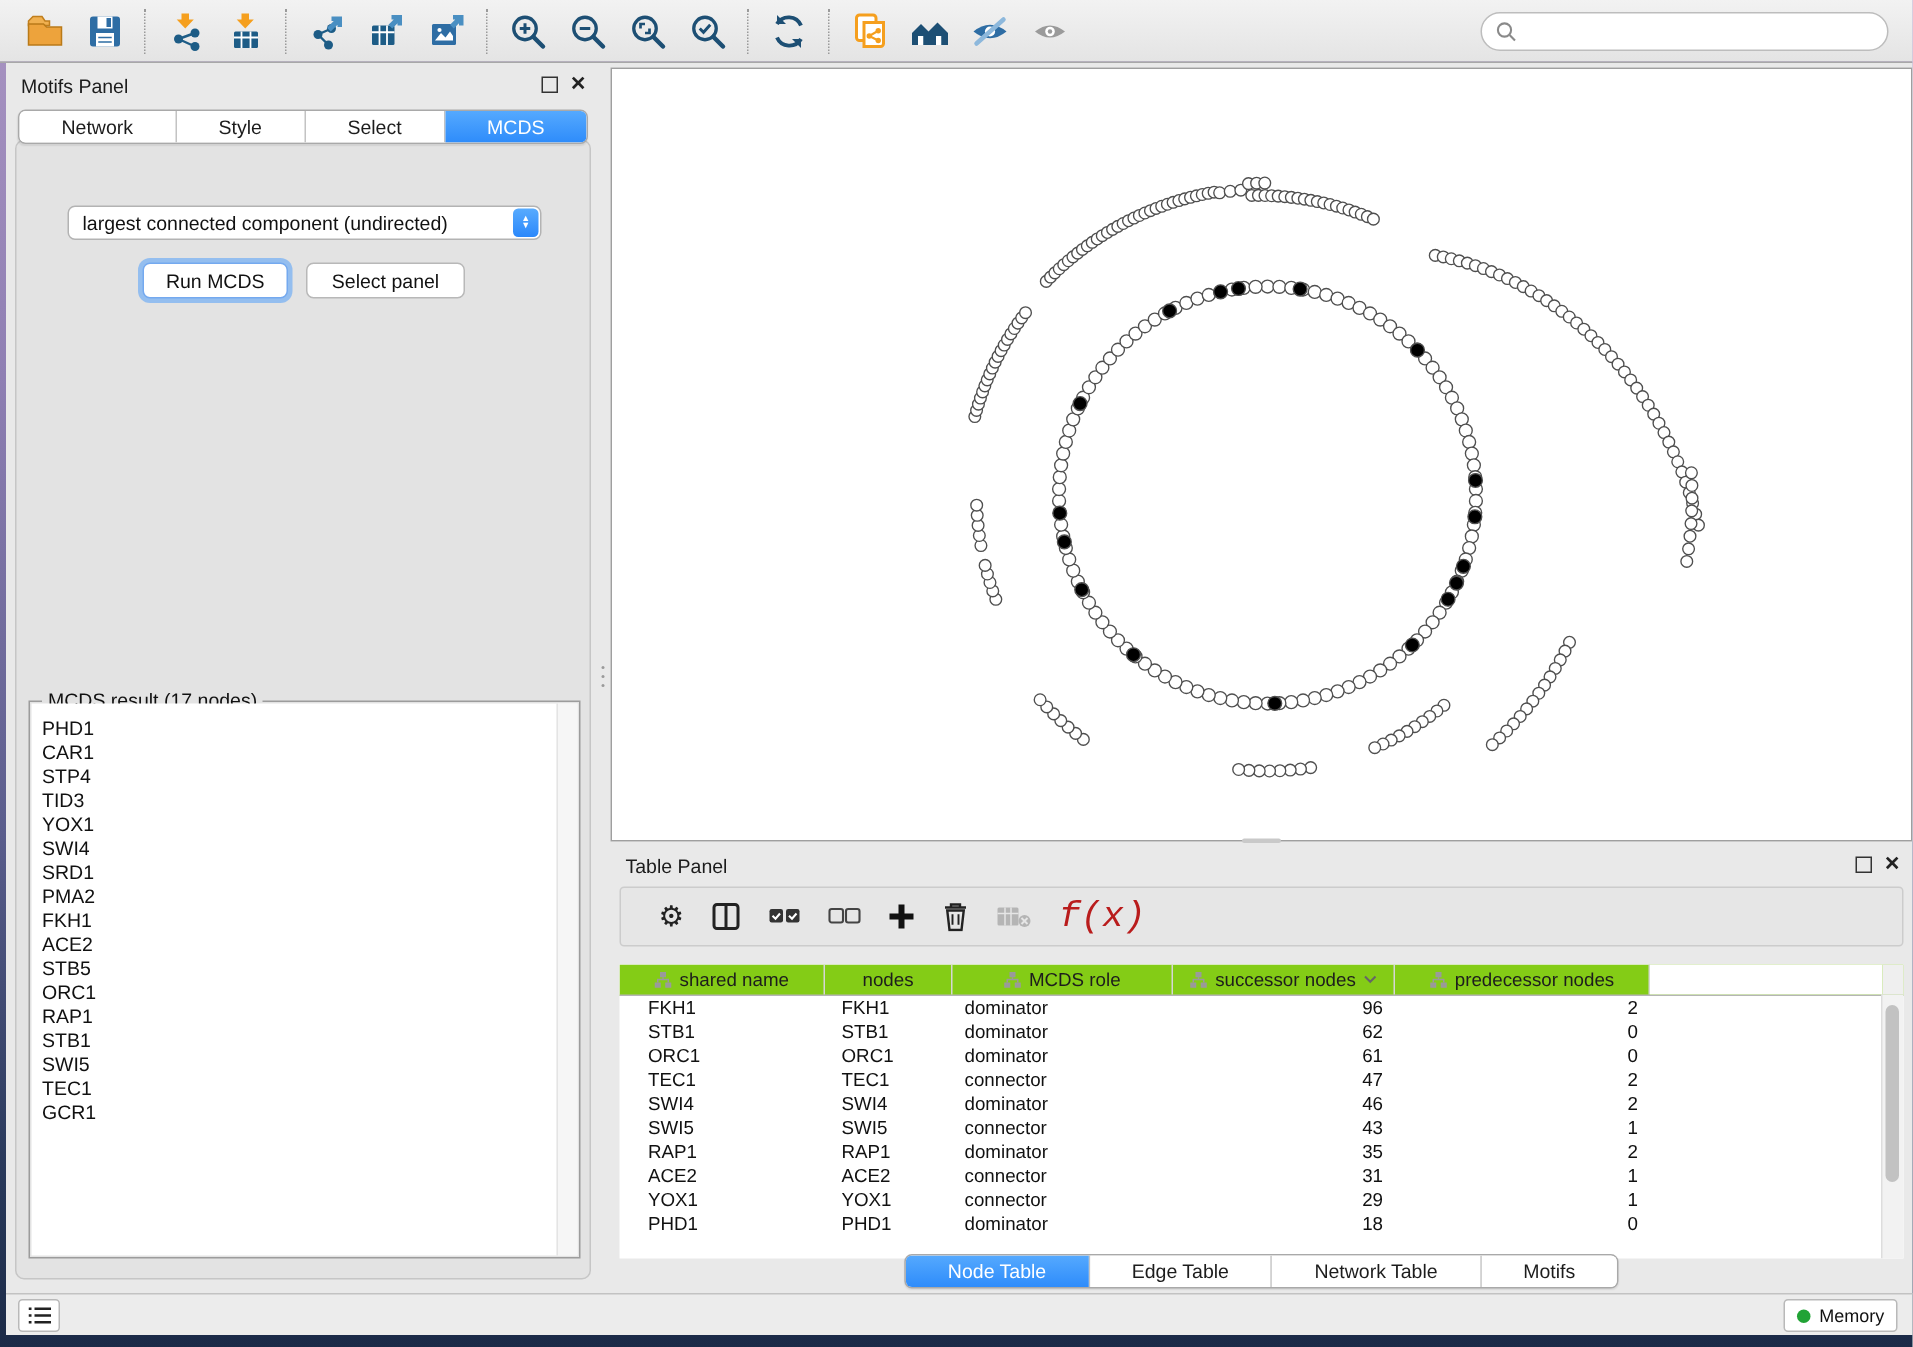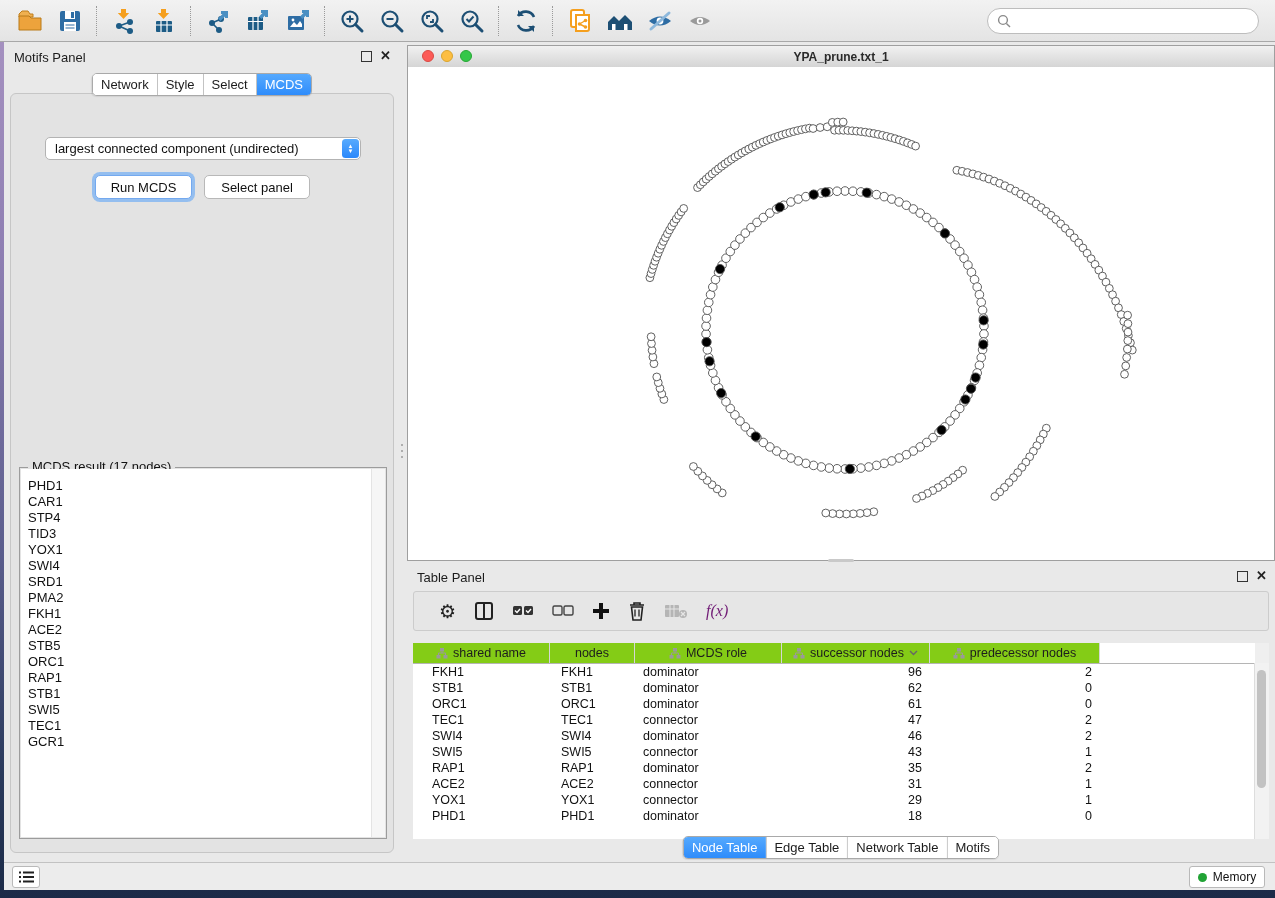--- a/index.html
+++ b/index.html
@@ -17,21 +17,21 @@
   .searchbox{position:absolute;right:16px;top:8px;width:272px;height:26px;background:#fff;
     border:1px solid #bdbdbd;border-radius:13px;display:flex;align-items:center;padding-left:9px;box-sizing:border-box}
   .searchbox input{border:none;outline:none;flex:1;font-size:13px;background:transparent;margin-left:5px;font-family:"Liberation Sans",sans-serif}
   
   .main{left:4px;top:42px;width:1271px;height:848px;background:#e9e9e9}
   
   .cp-title,.tp-title{font-size:13px;color:#1c1c1c}
   .win-float{width:9px;height:9px;border:1.6px solid #333;display:inline-block}
   .win-close{font-size:13px;font-weight:bold;color:#222;line-height:12px}
   .seg{display:flex;border:1px solid #a9a9a9;border-radius:5px;overflow:hidden;background:#fff;box-shadow:0 1px 1px rgba(0,0,0,.08)}
-  .sbtn{padding:1px 8px;font-size:13px;color:#1c1c1c;background:#fff;border-right:1px solid #c3c3c3;line-height:19px;white-space:nowrap}
+  .sbtn{padding:1px 28px;font-size:13px;color:#1c1c1c;background:#fff;border-right:1px solid #c3c3c3;line-height:19px;white-space:nowrap}
   .sbtn:last-child{border-right:none}
   .sbtn.active{background:linear-gradient(#55a9fe,#2e8cfb);color:#fff}
   .cp-content{left:6px;top:51px;width:384px;height:760px;background:#e3e3e3;border:1px solid #c6c6c6;border-radius:6px;box-sizing:border-box}
   .opt-label{left:0;right:0;top:20px;text-align:center;font-size:13px;color:#1a1a1a}
   .dropdown{left:34px;top:43px;width:316px;height:23px;background:#fff;border:1px solid #b3b3b3;border-radius:5px;
     box-sizing:border-box;display:flex;align-items:center;font-size:13px;color:#111;padding-left:9px}
   .dd-stepper{position:absolute;right:1px;top:1px;bottom:1px;width:17px;border-radius:3.5px;
     background:linear-gradient(#58abfe,#2b88fb);color:#fff;display:flex;flex-direction:column;
     align-items:center;justify-content:center;font-size:6px;line-height:5px}
   .btn{background:#fff;border:1px solid #b8b8b8;border-radius:5px;font-size:13px;color:#111;
@@ -46,21 +46,21 @@
   .net-frame{left:403px;top:3px;width:868px;height:516px;border:1px solid #9f9f9f;background:#fff;box-sizing:border-box}
   .net-titlebar{position:absolute;left:0;top:0;right:0;height:21px;background:linear-gradient(#f1f1f1,#d5d5d5);
     border-bottom:1px solid #b0b0b0;display:flex;align-items:center;justify-content:center;font-size:12px;font-weight:600;color:#2a2a2a}
   .tl{position:absolute;width:12px;height:12px;border-radius:50%;top:4px}
   .net-canvas{position:absolute;left:0;top:21px;right:0;bottom:0;background:#fff}
   
   .table-panel{left:403px;top:521px;width:868px;height:293px}
   .tp-toolbar{left:6px;top:28px;width:856px;height:40px;background:#e6e6e6;border:1px solid #cccccc;border-radius:3px;
     box-sizing:border-box;display:flex;align-items:center;padding-left:16px}
   .tp-icon{margin:0 9px;display:flex;align-items:center;justify-content:center}
-  .fx{font-family:Liberation Serif, serif;font-style:italic;font-size:16px;color:#701a75}
+  .fx{font-family:Liberation Mono, monospace;font-style:italic;font-size:24px;color:#b91c1c}
   .tbl{left:6px;top:80px;width:856px;height:196px;background:#fff;overflow:hidden}
   .tbl-head{display:flex;height:20px;background:#84cc16;border-bottom:1px solid #b5b5b5}
   .th{display:flex;align-items:center;justify-content:center;gap:5px;font-size:12.5px;color:#1d1d1d;
     border-right:1px solid #d6d6d6;box-sizing:border-box}
   .th-fill{flex:1;background:#fff;border-right:none}
   .th-corner{width:14px;background:#efefef;border-right:none}
   .c0{width:137px}.c1{width:85px}.c2{width:147px}.c3{width:148px}.c4{width:170px}
   .trow{display:flex;height:16px;align-items:center;font-size:12.5px;color:#111}
   .td{box-sizing:border-box;white-space:nowrap;overflow:hidden}
   .td.c0{padding-left:19px}.td.c1{padding-left:11px}.td.c2{padding-left:8px}
@@ -273,26 +273,20 @@
     </div>
   </div>
 
   <div class="abs vdots" style="left:397px;top:402px;">
       <i></i>
       <i></i>
       <i></i>
     </div>
 
   <div class="abs net-frame">
-    <div class="net-titlebar">
-      <span class="tl" style="left:14px;background:#fc5b57;border:1px solid #d94a44;box-sizing:border-box"></span>
-      <span class="tl" style="left:33px;background:#fdbe41;border:1px solid #d9a52f;box-sizing:border-box"></span>
-      <span class="tl" style="left:52px;background:#34c749;border:1px solid #27a735;box-sizing:border-box"></span>
-      <span>YPA_prune.txt_1</span>
-    </div>
     <div class="net-canvas">
       <svg id="netsvg" width="866" height="493">
           <g stroke="undefined" stroke-width="0.7" stroke-opacity="0.5">
             <line x1="371.7434527727612" y1="140.27028459260916" x2="419.343256568601" y2="125.12600168487987"></line>
             <line x1="371.7434527727612" y1="140.27028459260916" x2="567.2561191630608" y2="311.5215768558536"></line>
             <line x1="371.7434527727612" y1="140.27028459260916" x2="450.7717651089737" y2="401.3160818046233"></line>
             <line x1="371.7434527727612" y1="140.27028459260916" x2="310.4715446912477" y2="205.45393152281318"></line>
             <line x1="371.7434527727612" y1="140.27028459260916" x2="428.77042879465057" y2="401.7561679990338"></line>
             <line x1="371.7434527727612" y1="140.27028459260916" x2="550.7369402835222" y2="342.90562192325706"></line>
             <line x1="371.7434527727612" y1="140.27028459260916" x2="499.1359203497535" y2="138.66123934070643"></line>

